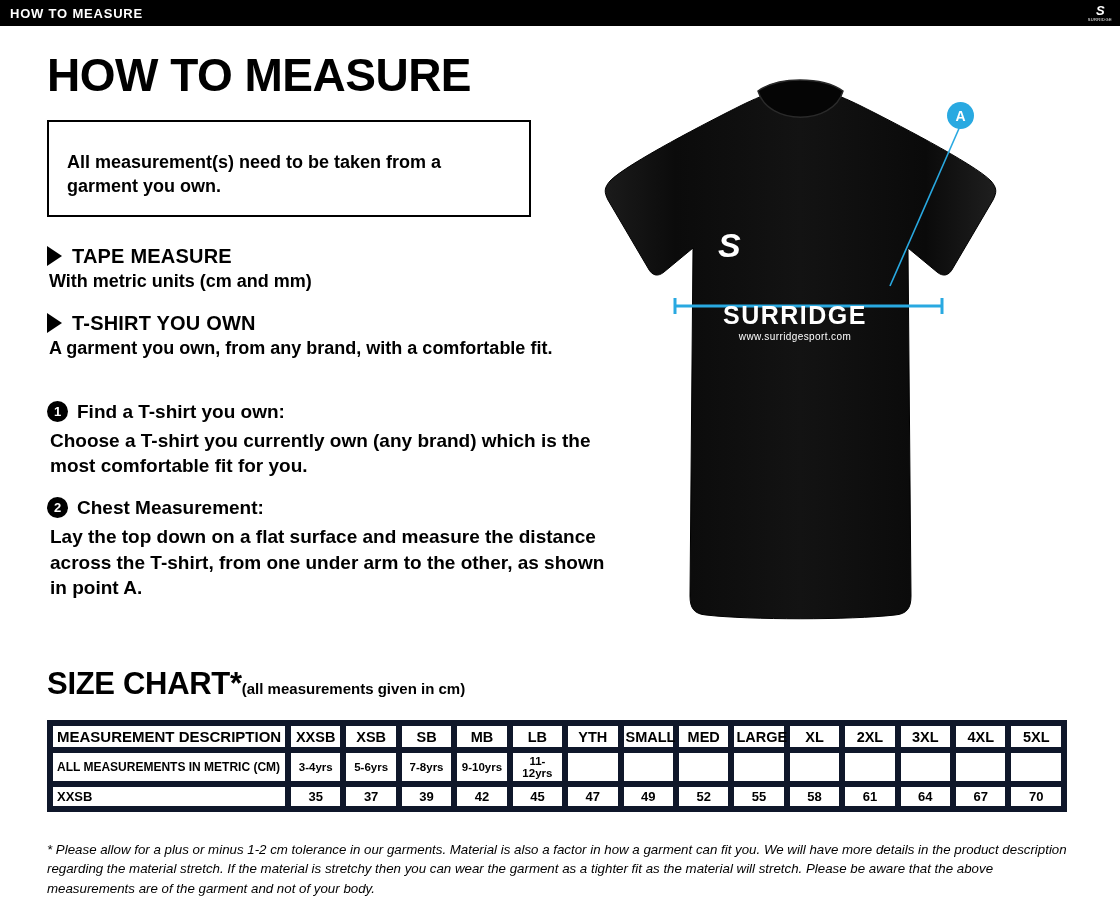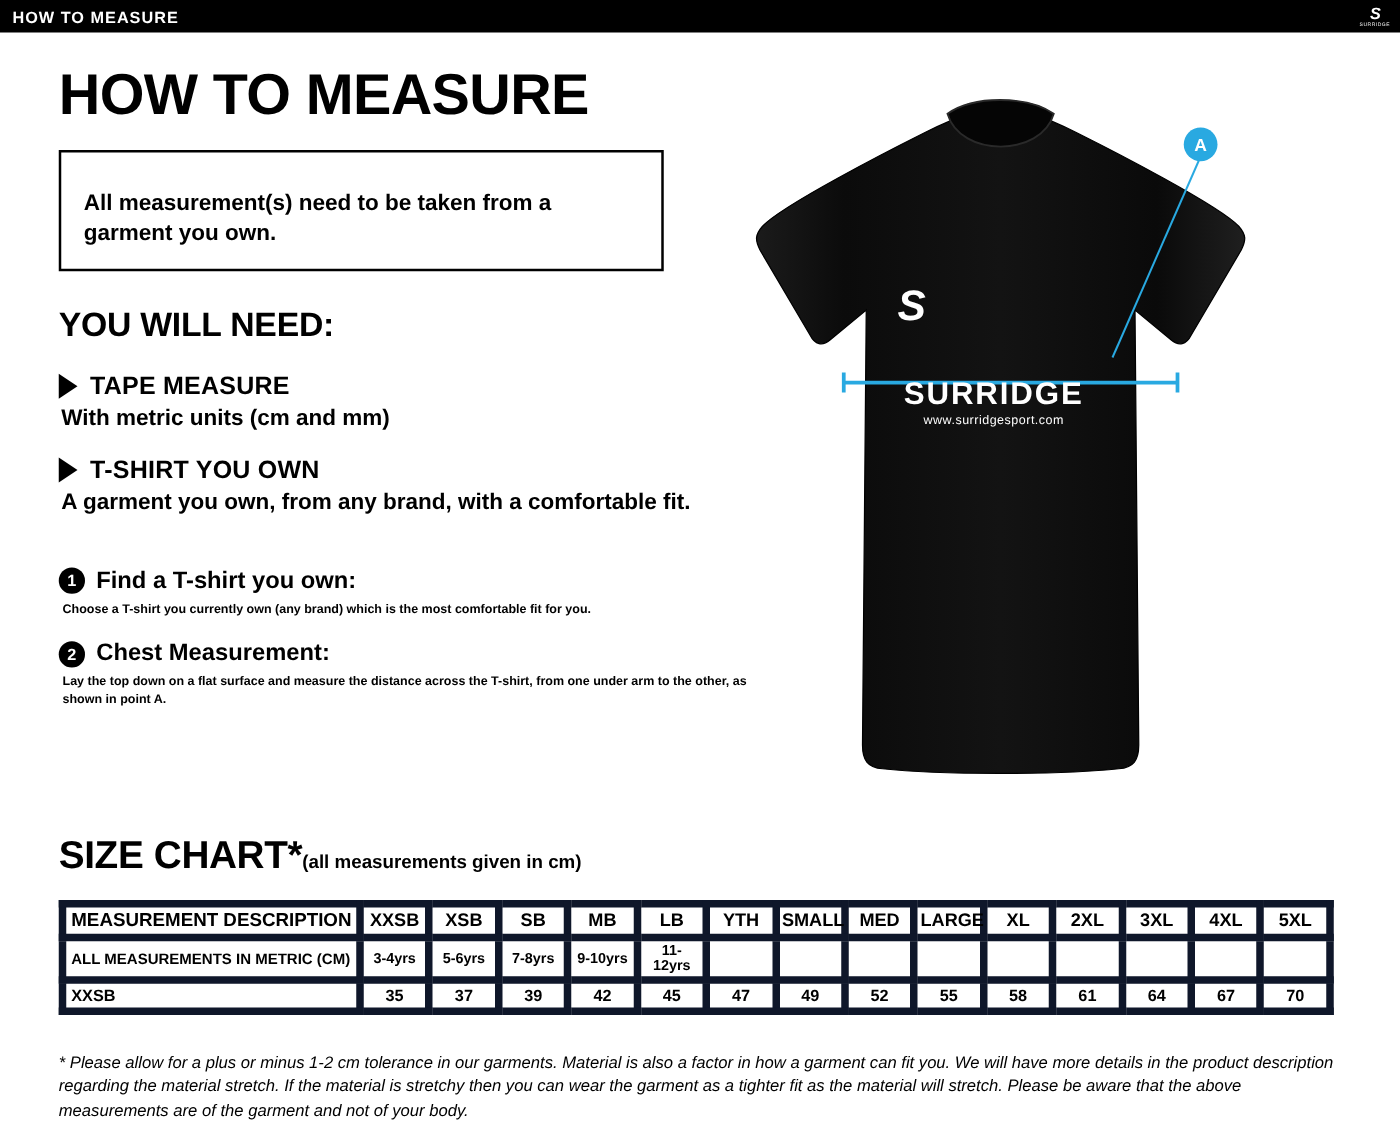--- a/index.html
+++ b/index.html
@@ -143,21 +143,21 @@
     display: flex;
     align-items: center;
     justify-content: center;
     flex: 0 0 auto;
   }
   .step-title {
     font-size: 19px;
     font-weight: bold;
   }
   .step-body {
-    font-size: 10px;
+    font-size: 19px;
     font-weight: bold;
     line-height: 1.35;
     margin: 0;
     padding-left: 3px;
   }
 
   
   .shirt-area {
     position: absolute;
     left: 590px; top: 10px;
@@ -268,21 +268,20 @@
 <div class="page">
 
   <div class="left-col">
 
     <h1 class="main-title">HOW TO MEASURE</h1>
 
     <div class="callout">
       <p>All measurement(s) need to be taken from a garment you own.</p>
     </div>
 
-    <h2 class="section-title">YOU WILL NEED:</h2>
 
     <div class="need-item">
       <div class="need-head">
         <span class="tri"></span>
         <span class="label">TAPE MEASURE</span>
       </div>
       <p class="need-sub">With metric units (cm and mm)</p>
     </div>
 
     <div class="need-item">

